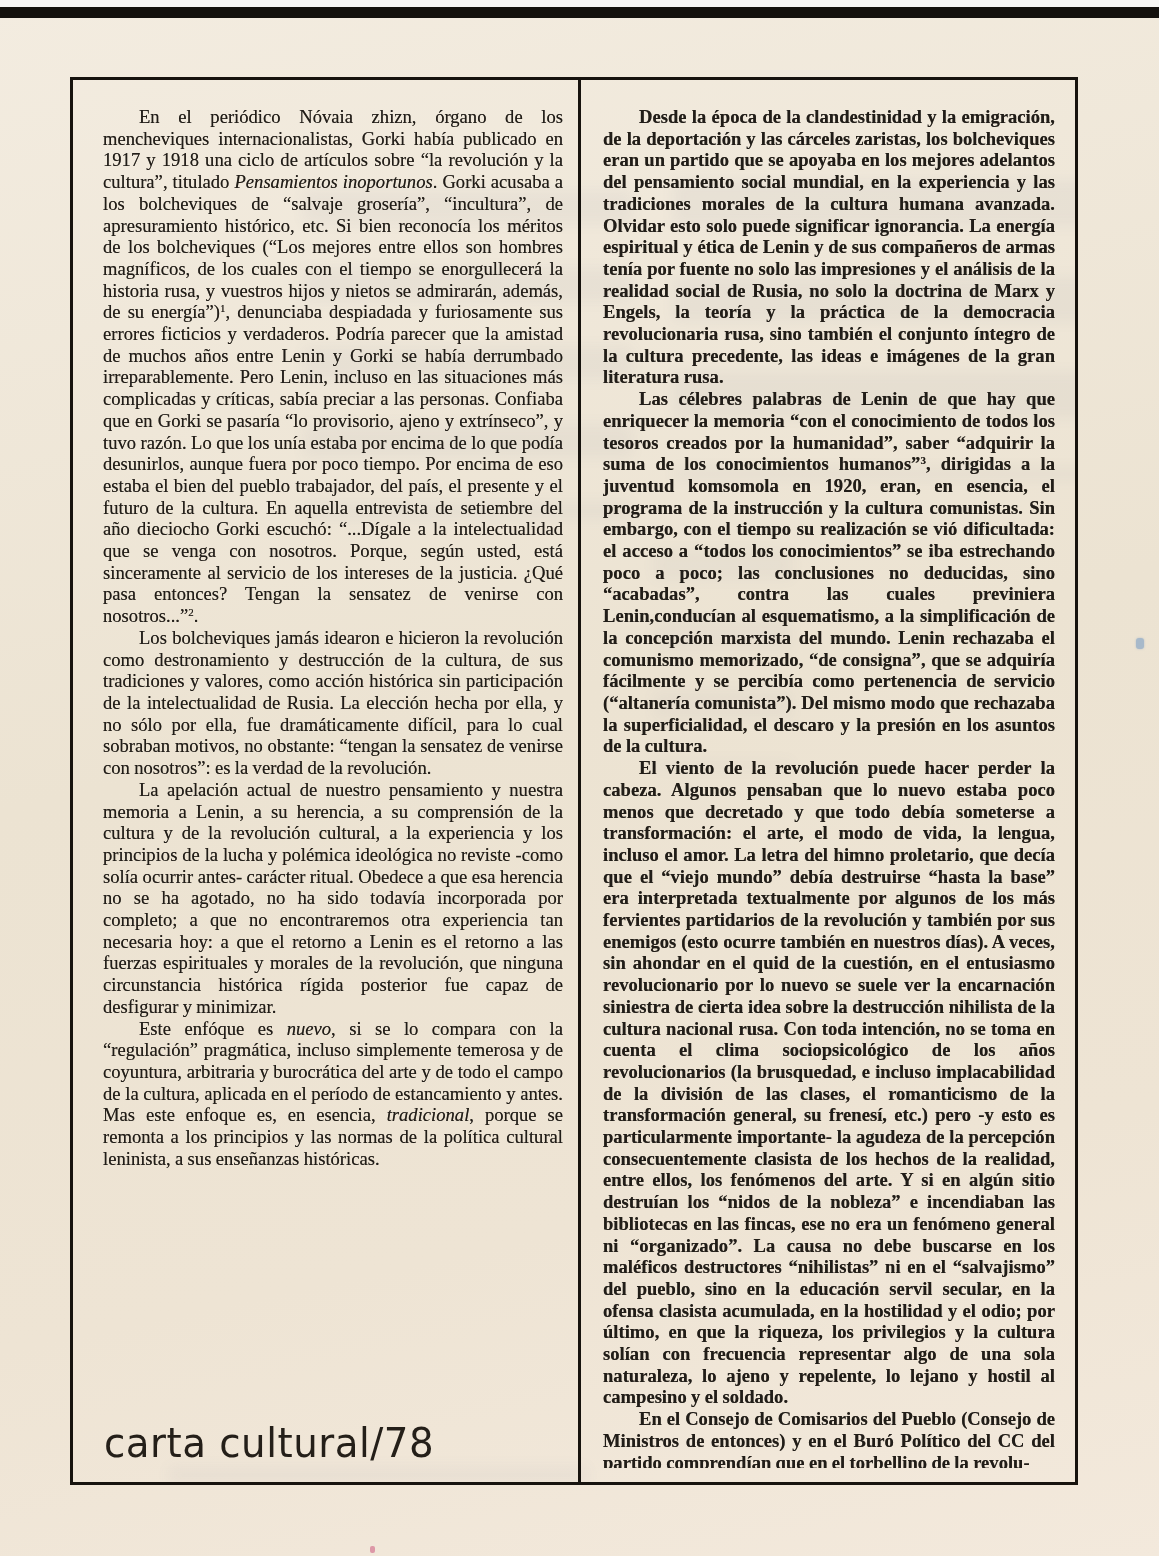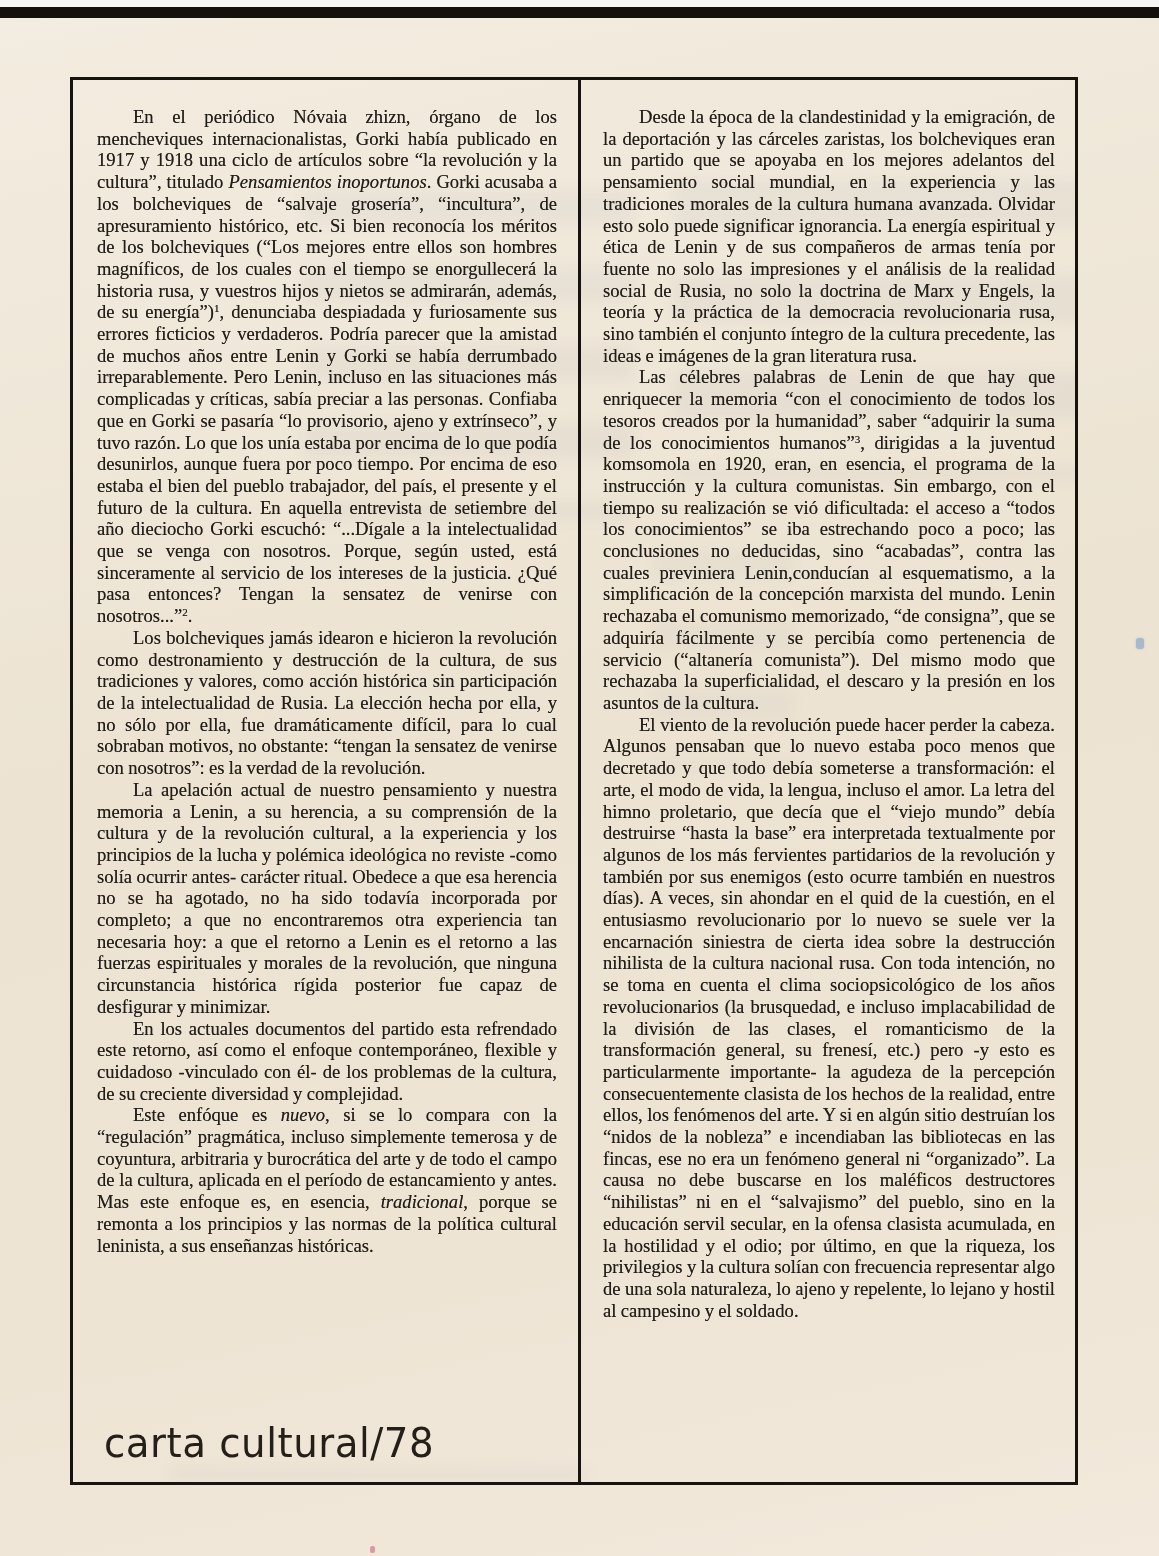--- a/index.html
+++ b/index.html
@@ -24,22 +24,22 @@
   }
   .col{
     position:absolute;top:26px;
     color:#211d18;
     font-size:18.6px;line-height:21.7px;
     text-align:justify;
     text-shadow:0 0 0.4px rgba(32,26,20,0.65);
     word-spacing:-0.3px;
     overflow:hidden;
   }
-  .col-left{left:24px;width:460px;height:1316px;}
-  .col-right{left:530px;width:452px;height:1362px;}
+  .col-left{left:30px;width:460px;height:1316px;}
+  .col-right{left:530px;width:452px;height:1362px;font-weight:bold;}
   .col p{margin:0;text-indent:36px;}
   .col sup{font-size:11px;line-height:0;vertical-align:6px;}
   .logo{
     position:absolute;left:31px;top:1340px;
     font-family:"DejaVu Sans", sans-serif;
     font-size:40px;color:#241f19;
     letter-spacing:0.5px;
     transform:scaleX(0.97);transform-origin:left;
     white-space:nowrap;
   }
@@ -72,30 +72,30 @@
   <div class="frame">
     <div class="ghost g1"></div>
     <div class="ghost g2"></div>
     <div class="ghost g3"></div>
     <div class="ghost g4"></div>
 
     <div class="col col-left">
         <p><span>En el periódico Nóvaia zhizn, órgano de los mencheviques internacionalistas, Gorki había publicado en 1917 y 1918 una ciclo de artículos sobre “la revolución y la cultura”, titulado </span><i>Pensamientos inoportunos</i><span>. Gorki acusaba a los bolcheviques de “salvaje grosería”, “incultura”, de apresuramiento histórico, etc. Si bien reconocía los méritos de los bolcheviques (“Los mejores entre ellos son hombres magníficos, de los cuales con el tiempo se enorgullecerá la historia rusa, y vuestros hijos y nietos se admirarán, además, de su energía”)</span><sup>1</sup><span>, denunciaba despiadada y furiosamente sus errores ficticios y verdaderos. Podría parecer que la amistad de muchos años entre Lenin y Gorki se había derrumbado irreparablemente. Pero Lenin, incluso en las situaciones más complicadas y críticas, sabía preciar a las personas. Confiaba que en Gorki se pasaría “lo provisorio, ajeno y extrínseco”, y tuvo razón. Lo que los unía estaba por encima de lo que podía desunirlos, aunque fuera por poco tiempo. Por encima de eso estaba el bien del pueblo trabajador, del país, el presente y el futuro de la cultura. En aquella entrevista de setiembre del año dieciocho Gorki escuchó: “...Dígale a la intelectualidad que se venga con nosotros. Porque, según usted, está sinceramente al servicio de los intereses de la justicia. ¿Qué pasa entonces? Tengan la sensatez de venirse con nosotros...”</span><sup>2</sup><span>.</span></p>
         <p><span>Los bolcheviques jamás idearon e hicieron la revolución como destronamiento y destrucción de la cultura, de sus tradiciones y valores, como acción histórica sin participación de la intelectualidad de Rusia. La elección hecha por ella, y no sólo por ella, fue dramáticamente difícil, para lo cual sobraban motivos, no obstante: “tengan la sensatez de venirse con nosotros”: es la verdad de la revolución.</span></p>
         <p><span>La apelación actual de nuestro pensamiento y nuestra memoria a Lenin, a su herencia, a su comprensión de la cultura y de la revolución cultural, a la experiencia y los principios de la lucha y polémica ideológica no reviste -como solía ocurrir antes- carácter ritual. Obedece a que esa herencia no se ha agotado, no ha sido todavía incorporada por completo; a que no encontraremos otra experiencia tan necesaria hoy: a que el retorno a Lenin es el retorno a las fuerzas espirituales y morales de la revolución, que ninguna circunstancia histórica rígida posterior fue capaz de desfigurar y minimizar.</span></p>
-        <p><span>En los actuales documentos del partido esta refrendado este retorno, así como el enfoque contemporáneo, flexible y cuidadoso -vinculado con él- de los problemas de la cultura, de su creciente diversidad y complejidad.</span></p>
         <p><span>Este enfóque es </span><i>nuevo</i><span>, si se lo compara con la “regulación” pragmática, incluso simplemente temerosa y de coyuntura, arbitraria y burocrática del arte y de todo el campo de la cultura, aplicada en el período de estancamiento y antes. Mas este enfoque es, en esencia, </span><i>tradicional</i><span>, porque se remonta a los principios y las normas de la política cultural leninista, a sus enseñanzas históricas.</span></p>
       </div>
 
     <div class="divider"></div>
 
     <div class="col col-right">
         <p><span>Desde la época de la clandestinidad y la emigración, de la deportación y las cárceles zaristas, los bolcheviques eran un partido que se apoyaba en los mejores adelantos del pensamiento social mundial, en la experiencia y las tradiciones morales de la cultura humana avanzada. Olvidar esto solo puede significar ignorancia. La energía espiritual y ética de Lenin y de sus compañeros de armas tenía por fuente no solo las impresiones y el análisis de la realidad social de Rusia, no solo la doctrina de Marx y Engels, la teoría y la práctica de la democracia revolucionaria rusa, sino también el conjunto íntegro de la cultura precedente, las ideas e imágenes de la gran literatura rusa.</span></p>
         <p><span>Las célebres palabras de Lenin de que hay que enriquecer la memoria “con el conocimiento de todos los tesoros creados por la humanidad”, saber “adquirir la suma de los conocimientos humanos”</span><sup>3</sup><span>, dirigidas a la juventud komsomola en 1920, eran, en esencia, el programa de la instrucción y la cultura comunistas. Sin embargo, con el tiempo su realización se vió dificultada: el acceso a “todos los conocimientos” se iba estrechando poco a poco; las conclusiones no deducidas, sino “acabadas”, contra las cuales previniera Lenin,conducían al esquematismo, a la simplificación de la concepción marxista del mundo. Lenin rechazaba el comunismo memorizado, “de consigna”, que se adquiría fácilmente y se percibía como pertenencia de servicio (“altanería comunista”). Del mismo modo que rechazaba la superficialidad, el descaro y la presión en los asuntos de la cultura.</span></p>
         <p><span>El viento de la revolución puede hacer perder la cabeza. Algunos pensaban que lo nuevo estaba poco menos que decretado y que todo debía someterse a transformación: el arte, el modo de vida, la lengua, incluso el amor. La letra del himno proletario, que decía que el “viejo mundo” debía destruirse “hasta la base” era interpretada textualmente por algunos de los más fervientes partidarios de la revolución y también por sus enemigos (esto ocurre también en nuestros días). A veces, sin ahondar en el quid de la cuestión, en el entusiasmo revolucionario por lo nuevo se suele ver la encarnación siniestra de cierta idea sobre la destrucción nihilista de la cultura nacional rusa. Con toda intención, no se toma en cuenta el clima sociopsicológico de los años revolucionarios (la brusquedad, e incluso implacabilidad de la división de las clases, el romanticismo de la transformación general, su frenesí, etc.) pero -y esto es particularmente importante- la agudeza de la percepción consecuentemente clasista de los hechos de la realidad, entre ellos, los fenómenos del arte. Y si en algún sitio destruían los “nidos de la nobleza” e incendiaban las bibliotecas en las fincas, ese no era un fenómeno general ni “organizado”. La causa no debe buscarse en los maléficos destructores “nihilistas” ni en el “salvajismo” del pueblo, sino en la educación servil secular, en la ofensa clasista acumulada, en la hostilidad y el odio; por último, en que la riqueza, los privilegios y la cultura solían con frecuencia representar algo de una sola naturaleza, lo ajeno y repelente, lo lejano y hostil al campesino y el soldado.</span></p>
+        <p><span>En el Consejo de Comisarios del Pueblo (Consejo de Ministros de entonces) y en el Buró Político del CC del partido comprendían que en el torbellino de la revolu-</span></p>
       </div>
 
     <div class="logo">carta cultural/78</div>
   </div>
 
   <div class="speck-blue"></div>
   <div class="speck-pink"></div>
 </div>
 
 </body></html>

